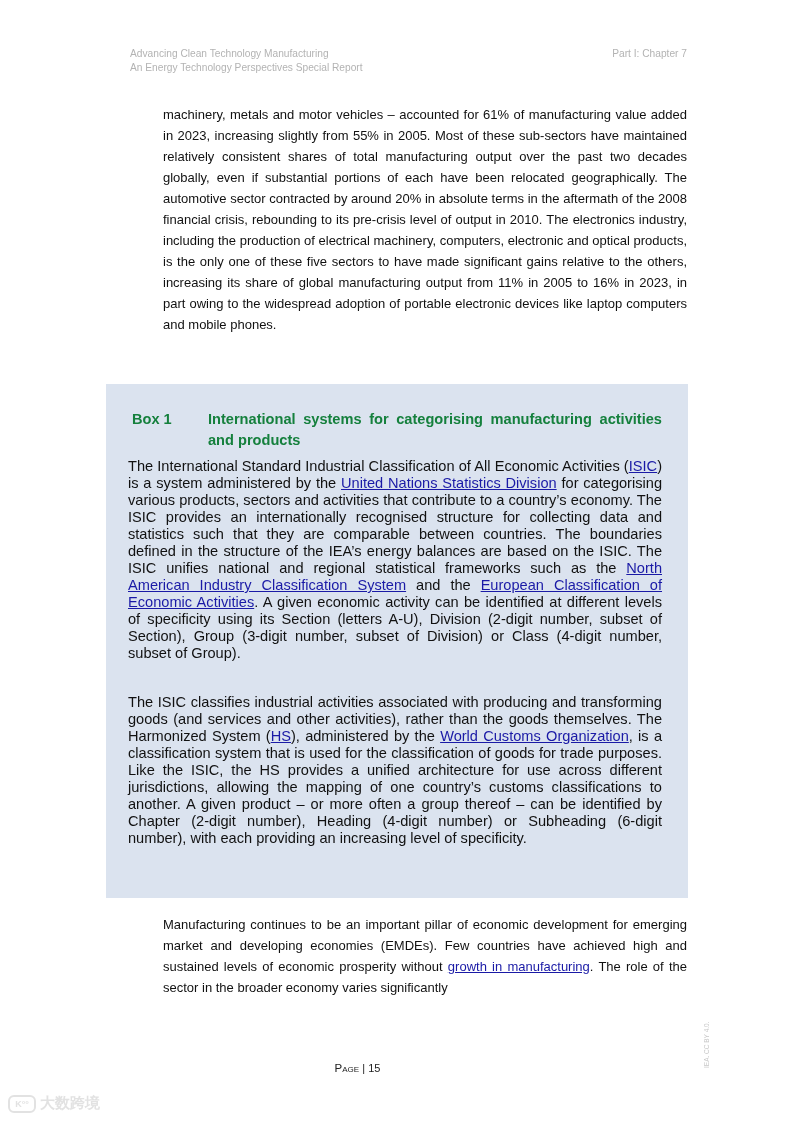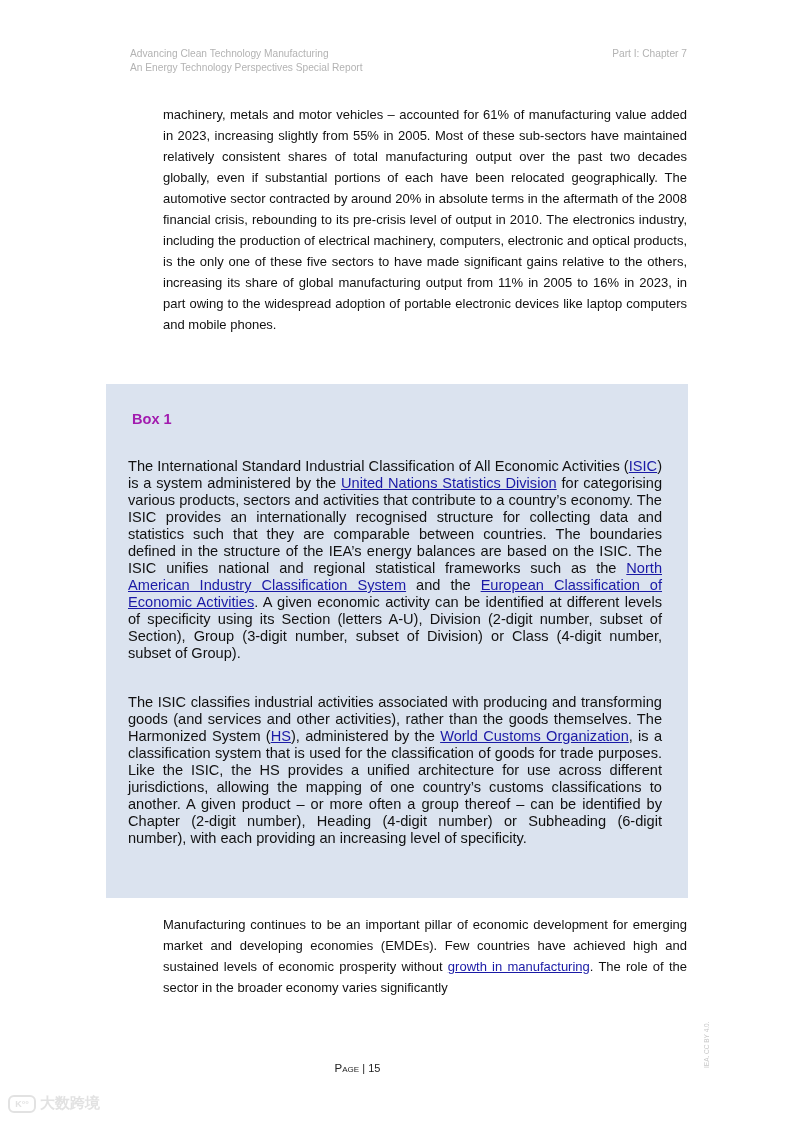--- a/index.html
+++ b/index.html
@@ -16,21 +16,21 @@
     margin: 0;
   }
   #para1 { top: 104px; }
   #para2 { top: 914px; }
   .box {
     position: absolute; left: 106px; top: 384px; width: 582px; height: 514px;
     background: #dbe3ef;
   }
   .box-head {
     position: absolute; left: 26px; top: 25px; width: 530px;
-    font-weight: bold; font-size: 14.6px; line-height: 21px; color: #a21caf;
+    font-weight: bold; font-size: 14.6px; line-height: 21px; color: #15803d;
     display: flex;
   }
   .box-num { width: 76px; flex: none; }
   .box-title { flex: 1; text-align: justify; }
   .box-para {
     position: absolute; left: 22px; width: 534px;
     font-size: 14.6px; line-height: 17px; text-align: justify; margin: 0; color: #111;
   }
   #bp1 { top: 74px; }
   #bp2 { top: 310px; }
@@ -60,20 +60,21 @@
   <div>Advancing Clean Technology Manufacturing</div>
   <div>An Energy Technology Perspectives Special Report</div>
 </div>
 <div class="hdr hdr-right">Part I: Chapter 7</div>
 
 <p class="body-text" id="para1">machinery, metals and motor vehicles – accounted for 61% of manufacturing value added in 2023, increasing slightly from 55% in 2005. Most of these sub-sectors have maintained relatively consistent shares of total manufacturing output over the past two decades globally, even if substantial portions of each have been relocated geographically. The automotive sector contracted by around 20% in absolute terms in the aftermath of the 2008 financial crisis, rebounding to its pre-crisis level of output in 2010. The electronics industry, including the production of electrical machinery, computers, electronic and optical products, is the only one of these five sectors to have made significant gains relative to the others, increasing its share of global manufacturing output from 11% in 2005 to 16% in 2023, in part owing to the widespread adoption of portable electronic devices like laptop computers and mobile phones.</p>
 
 <div class="box">
   <div class="box-head">
     <span class="box-num">Box 1</span>
+    <span class="box-title">International systems for categorising manufacturing activities and products</span>
   </div>
   <p class="box-para" id="bp1"><span>The International Standard Industrial Classification of All Economic Activities (</span><a class="lnk">ISIC</a><span>) is a system administered by the </span><a class="lnk">United Nations Statistics Division</a><span> for categorising various products, sectors and activities that contribute to a country’s economy. The ISIC provides an internationally recognised structure for collecting data and statistics such that they are comparable between countries. The boundaries defined in the structure of the IEA’s energy balances are based on the ISIC. The ISIC unifies national and regional statistical frameworks such as the </span><a class="lnk">North American Industry Classification System</a><span> and the </span><a class="lnk">European Classification of Economic Activities</a><span>. A given economic activity can be identified at different levels of specificity using its Section (letters A-U), Division (2-digit number, subset of Section), Group (3-digit number, subset of Division) or Class (4-digit number, subset of Group).</span></p>
   <p class="box-para" id="bp2"><span>The ISIC classifies industrial activities associated with producing and transforming goods (and services and other activities), rather than the goods themselves. The Harmonized System (</span><a class="lnk">HS</a><span>), administered by the </span><a class="lnk">World Customs Organization</a><span>, is a classification system that is used for the classification of goods for trade purposes. Like the ISIC, the HS provides a unified architecture for use across different jurisdictions, allowing the mapping of one country’s customs classifications to another. A given product – or more often a group thereof – can be identified by Chapter (2-digit number), Heading (4-digit number) or Subheading (6-digit number), with each providing an increasing level of specificity.</span></p>
 </div>
 
 <p class="body-text" id="para2"><span>Manufacturing continues to be an important pillar of economic development for emerging market and developing economies (EMDEs). Few countries have achieved high and sustained levels of economic prosperity without </span><a class="lnk">growth in manufacturing</a><span>. The role of the sector in the broader economy varies significantly</span></p>
 
 <div class="footer">
   <span class="pg-label">Page</span><span> | </span><span>15</span>
 </div>

